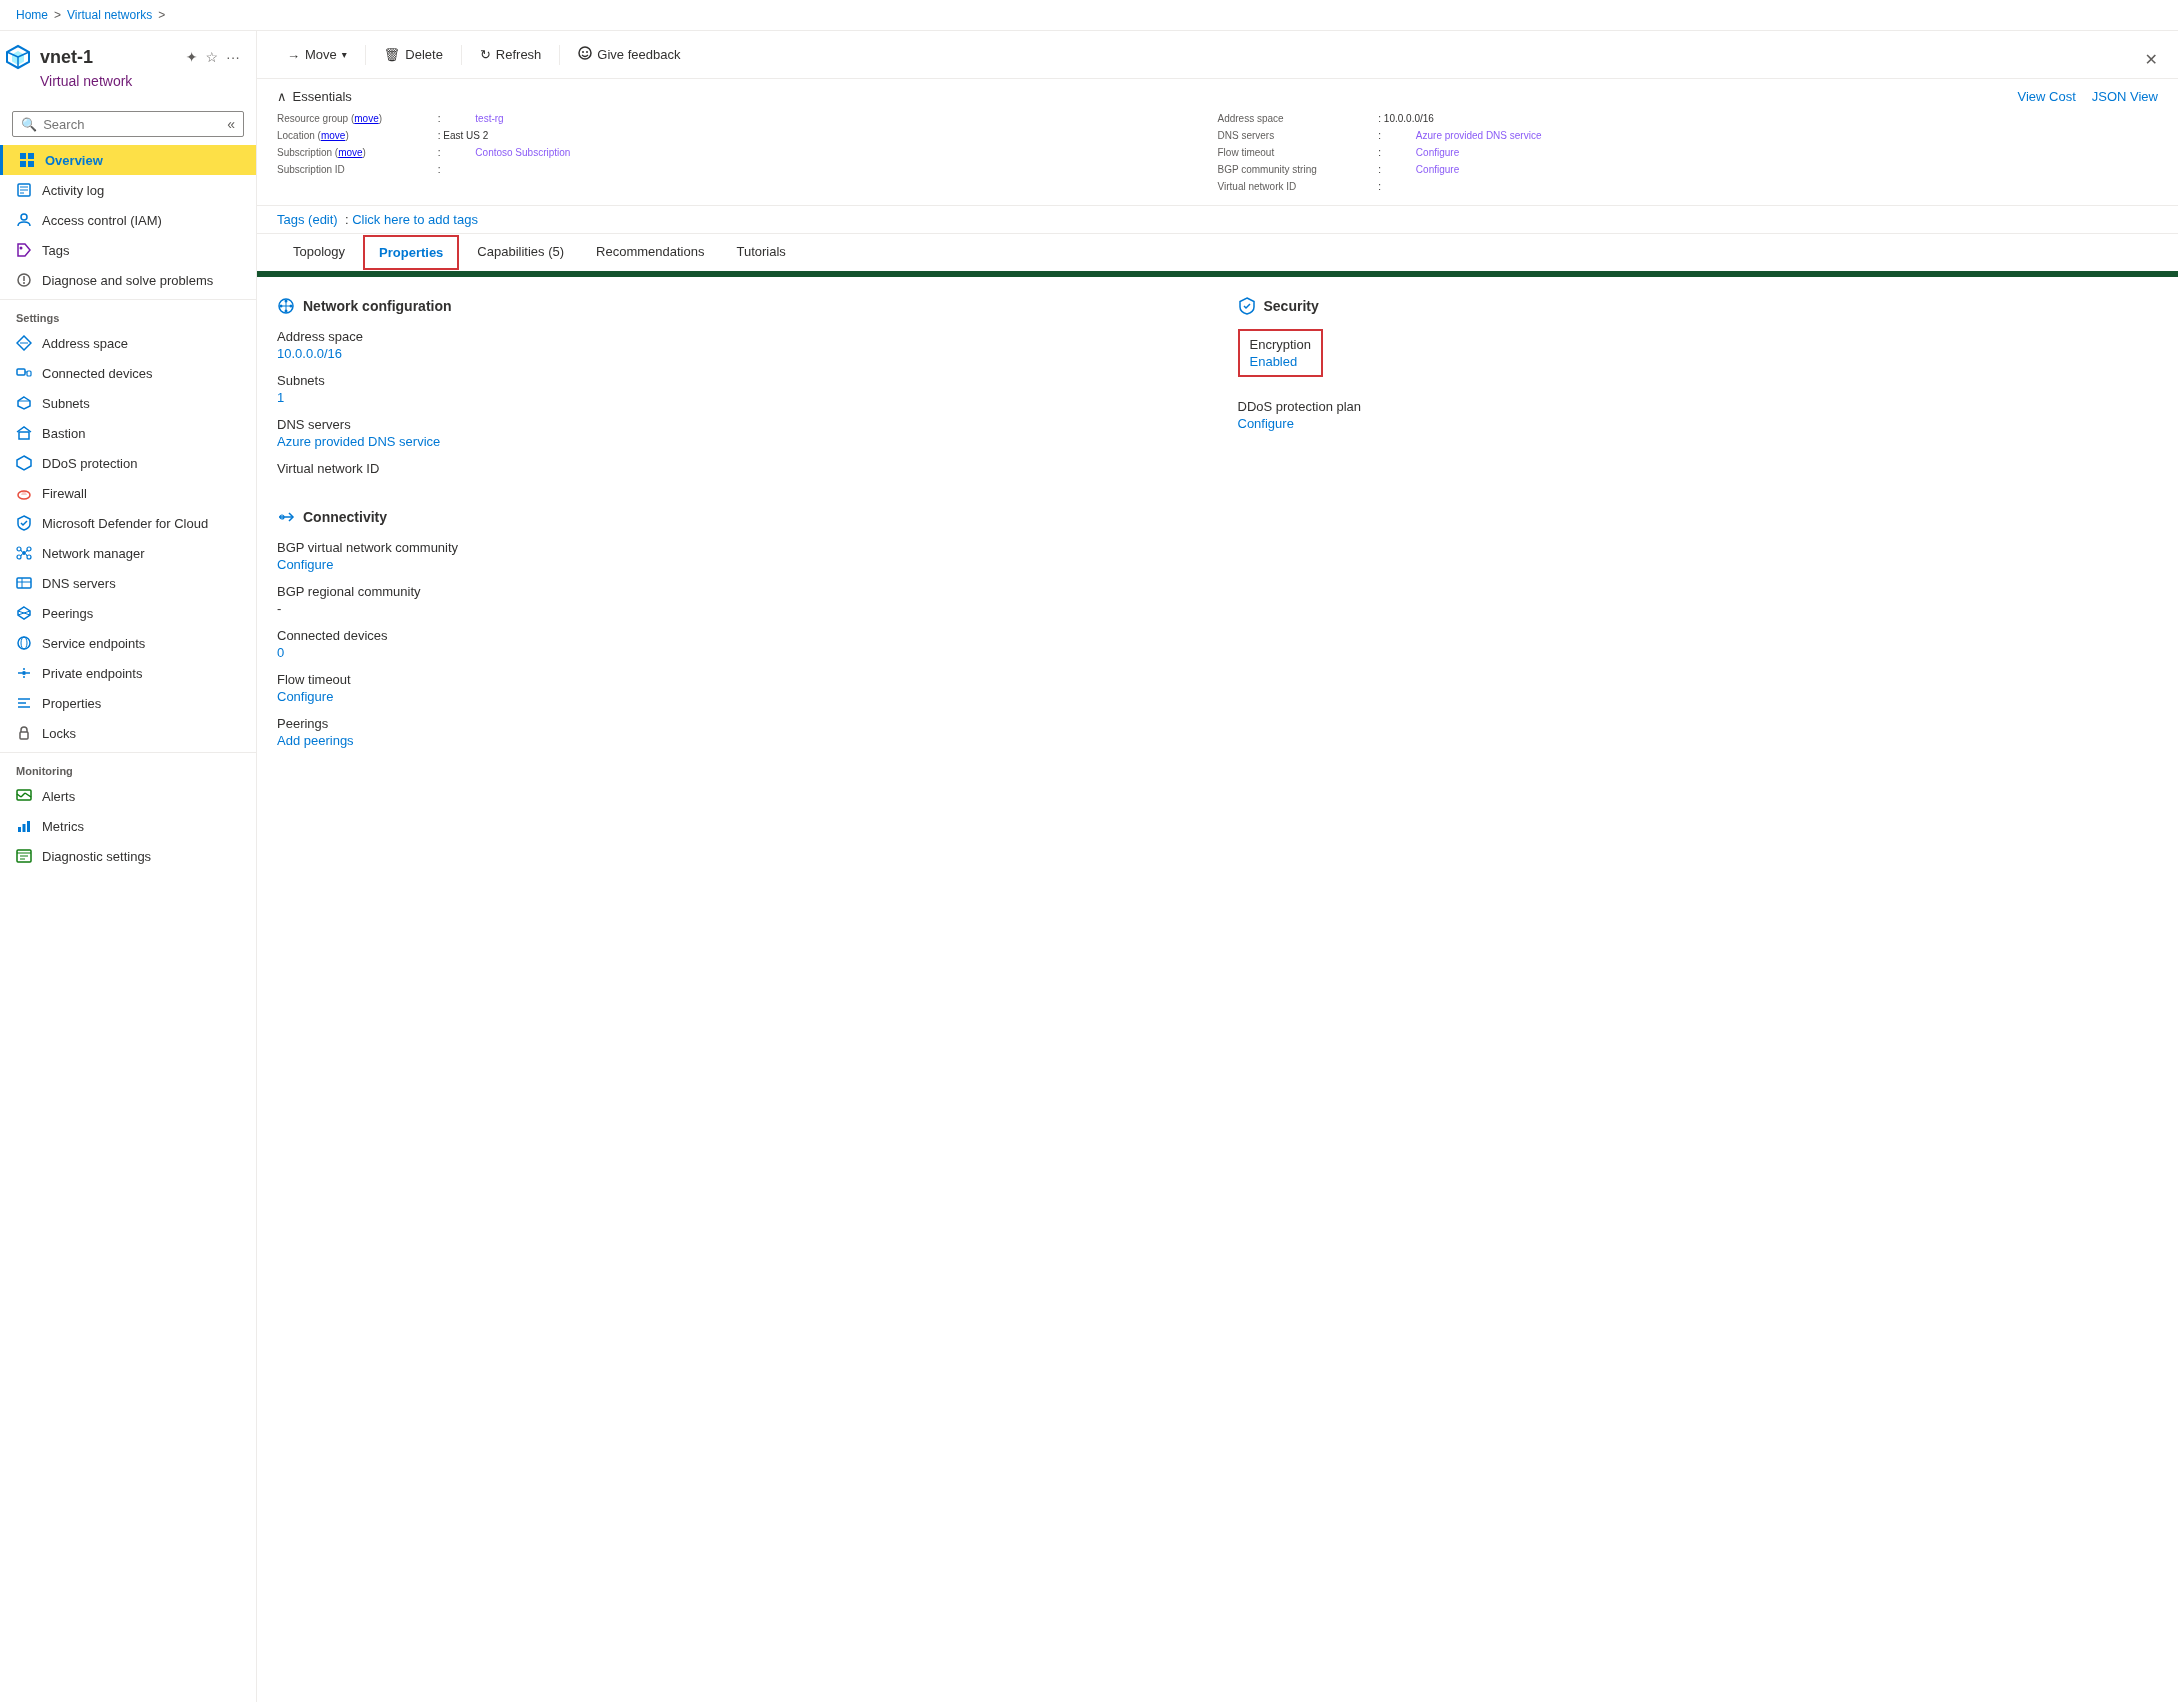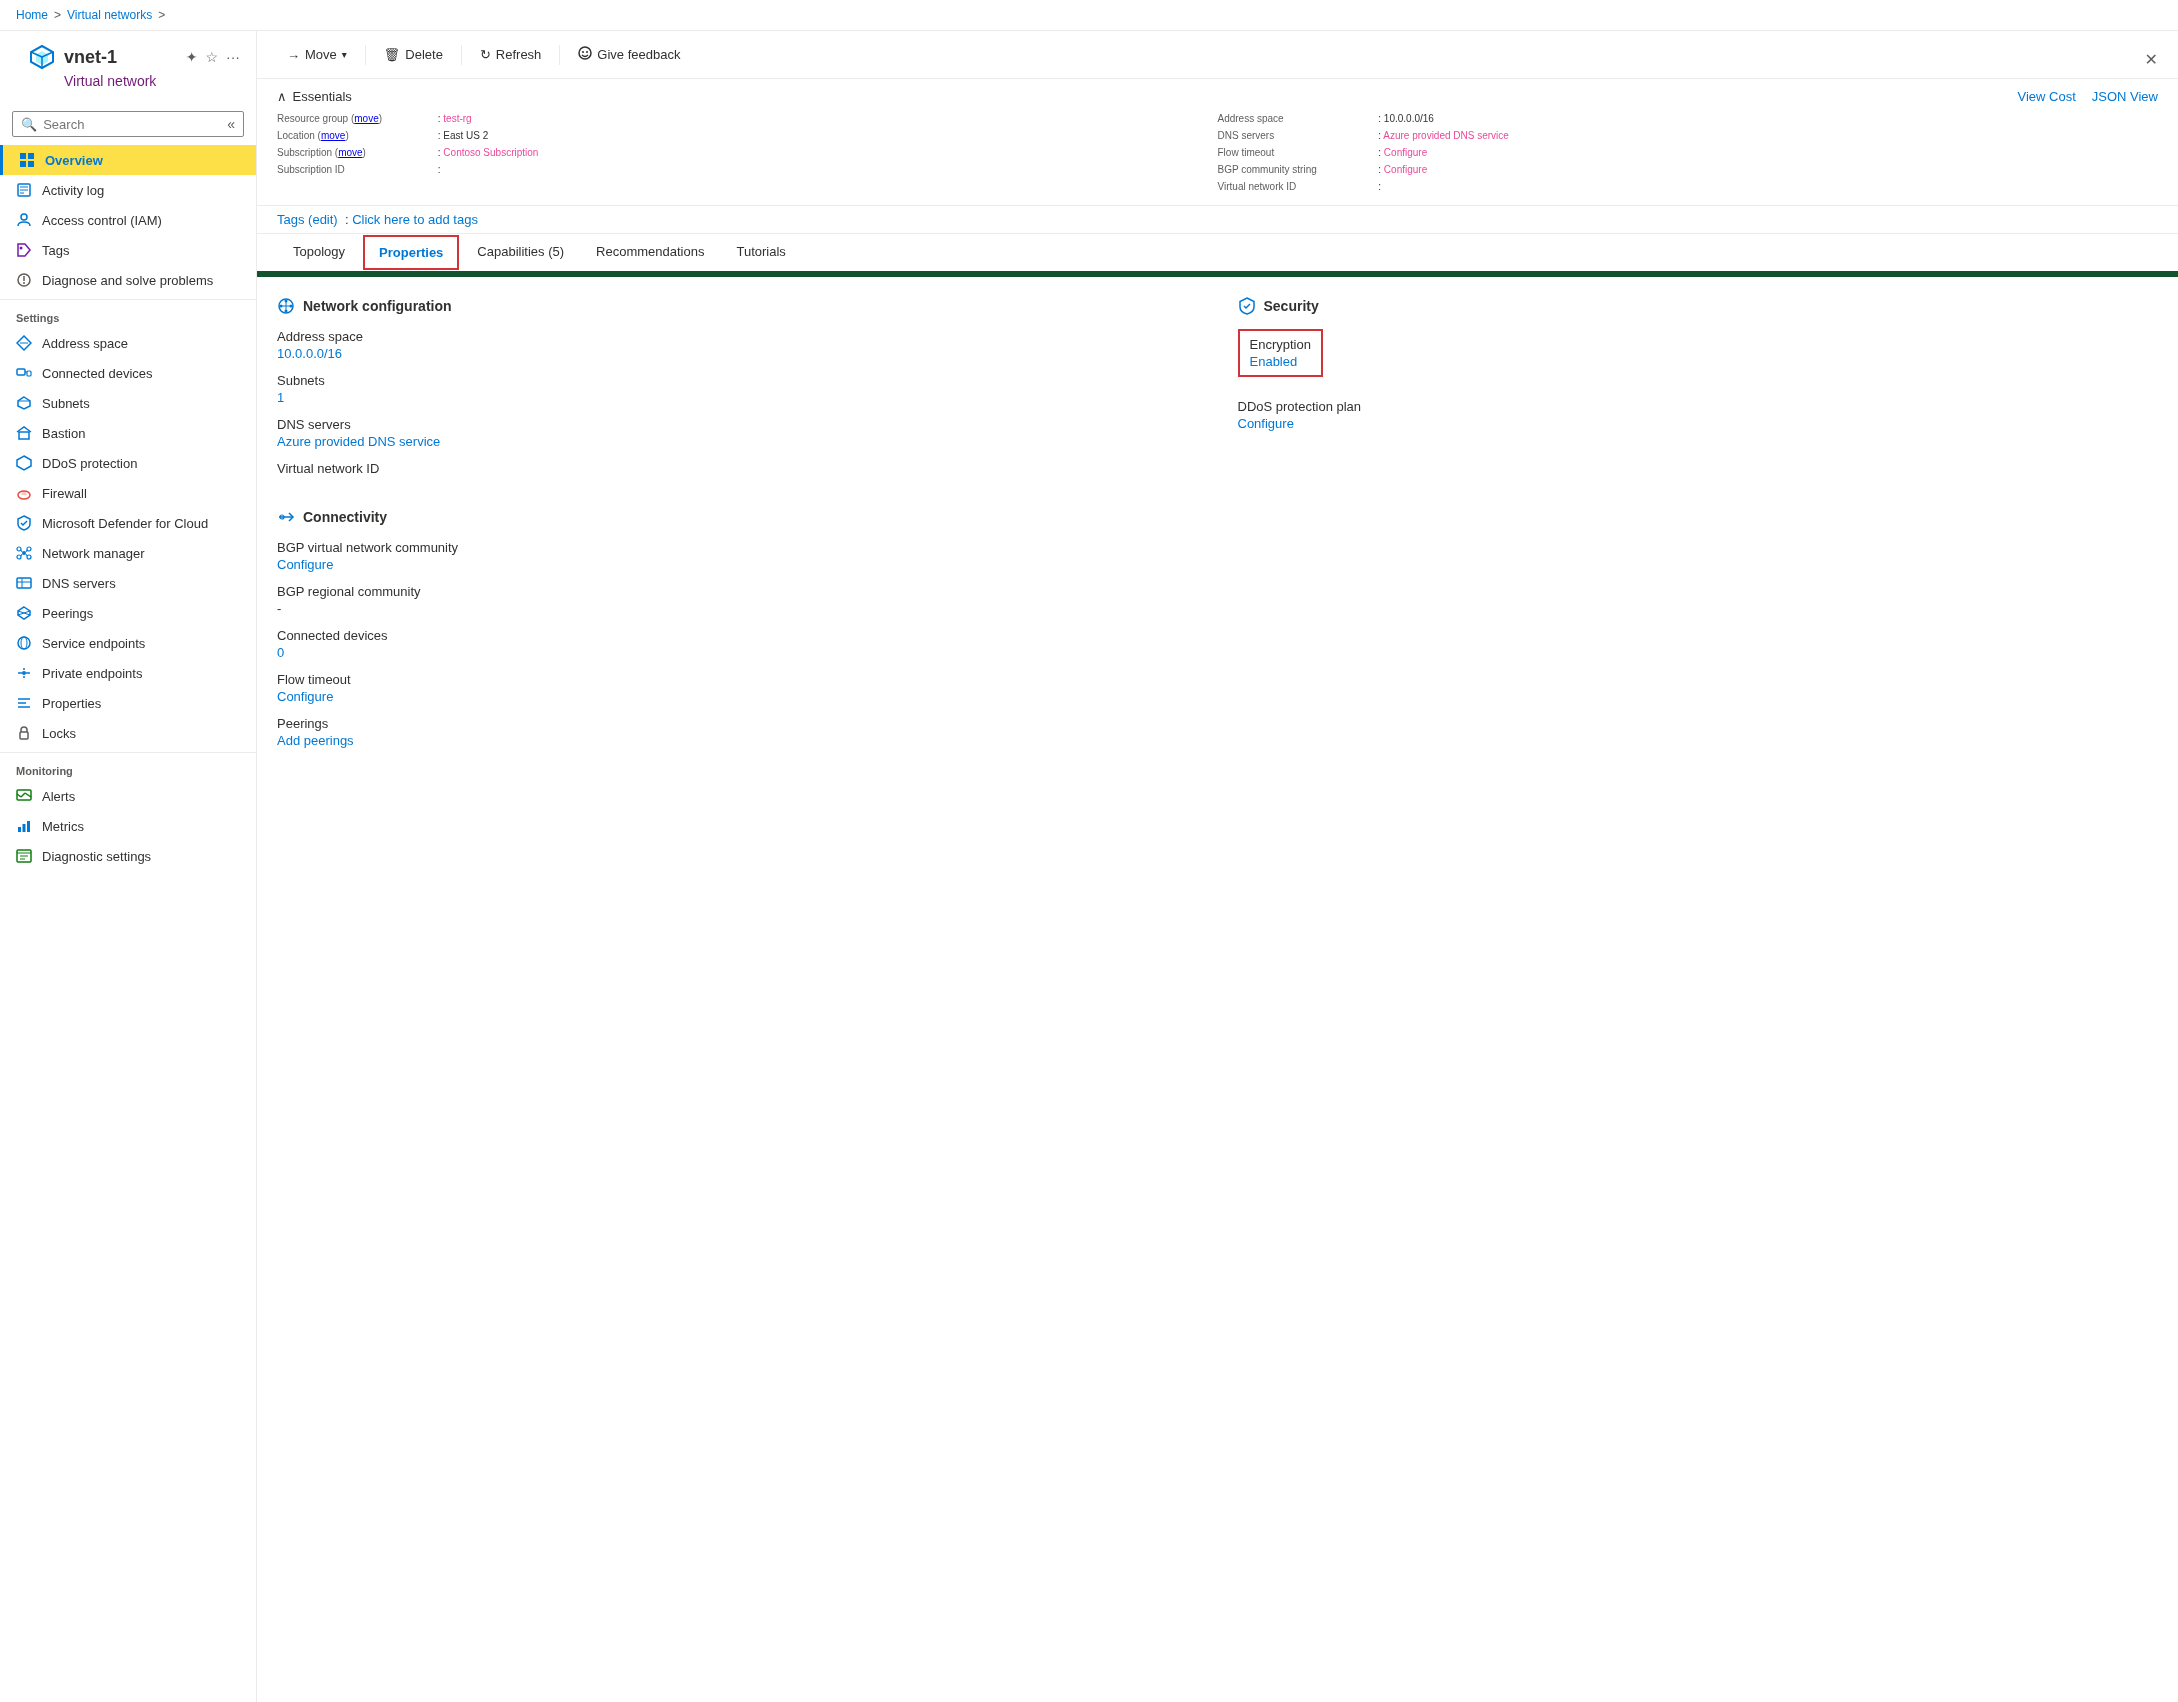--- a/index.html
+++ b/index.html
@@ -8,21 +8,21 @@
     
     .breadcrumb { display: flex; align-items: center; padding: 8px 16px; font-size: 12px; color: #605e5c; background: #fff; border-bottom: 1px solid #edebe9; }
     .breadcrumb a { color: #0078d4; text-decoration: none; }
     .breadcrumb-sep { margin: 0 6px; color: #605e5c; }
 
     
     .main-layout { display: flex; flex: 1; overflow: hidden; }
 
     
     .sidebar { width: 257px; min-width: 257px; background: #fff; border-right: 1px solid #edebe9; overflow-y: auto; display: flex; flex-direction: column; }
-    .sidebar-header { padding: 12px 16px 4px 28px; }
+    .sidebar-header { padding: 12px 16px 4px 4px; }
     .resource-title { display: flex; align-items: center; gap: 8px; margin-bottom: 2px; }
     .resource-name { font-size: 18px; font-weight: 600; color: #323130; }
     .resource-actions { display: flex; gap: 8px; margin-left: auto; color: #605e5c; }
     .resource-type { font-size: 14px; color: #701a75; margin-left: 36px; margin-bottom: 10px; }
     .search-box { display: flex; align-items: center; border: 1px solid #8a8886; border-radius: 2px; padding: 4px 8px; margin: 8px 12px; gap: 6px; }
     .search-box input { border: none; outline: none; font-size: 13px; flex: 1; color: #323130; }
     .collapse-icon { margin-left: auto; cursor: pointer; color: #605e5c; font-size: 14px; }
 
     .sidebar-item { display: flex; align-items: center; gap: 10px; padding: 7px 16px; cursor: pointer; color: #323130; font-size: 13px; }
     .sidebar-item.active { background: #fde047; color: #0078d4; font-weight: 600; border-left: 3px solid #0078d4; }
@@ -39,21 +39,21 @@
 
     
     .essentials-header { display: flex; align-items: center; justify-content: space-between; padding: 10px 20px 6px 20px; }
     .essentials-title { display: flex; align-items: center; gap: 6px; font-size: 13px; font-weight: 500; cursor: pointer; }
     .essentials-links { display: flex; gap: 16px; }
     .essentials-links a { color: #0078d4; text-decoration: none; font-size: 13px; }
     .essentials-grid { display: grid; grid-template-columns: 1fr 1fr; gap: 0; padding: 0 20px 10px 20px; }
     .essentials-row { display: flex; align-items: flex-start; padding: 3px 0; font-size: 10px; }
     .essentials-label { color: #605e5c; min-width: 158px; }
     .essentials-value { color: #323130; }
-    .essentials-value a { color: #ec4899; text-decoration: none; }
+    .essentials-value a { color: #8b5cf6; text-decoration: none; margin-left: 32px; }
 
     .tags-row { padding: 6px 20px; font-size: 13px; border-top: 1px solid #edebe9; border-bottom: 1px solid #edebe9; }
     .tags-row a { color: #0078d4; text-decoration: none; }
 
     
     .tabs { display: flex; align-items: center; padding: 0 20px; border-bottom: 6px solid #14532d; }
     .tab { padding: 10px 16px; font-size: 13px; cursor: pointer; border-bottom: 2px solid transparent; color: #323130; }
     .tab.active-red { border: 2px solid #d13438; color: #0078d4; font-weight: 600; padding: 8px 14px; }
 
     

